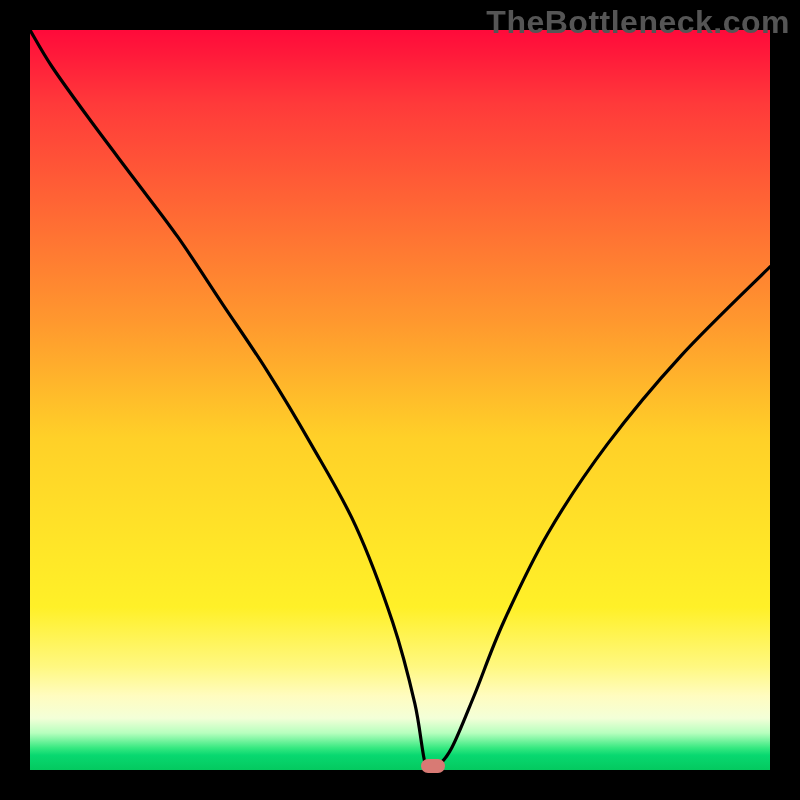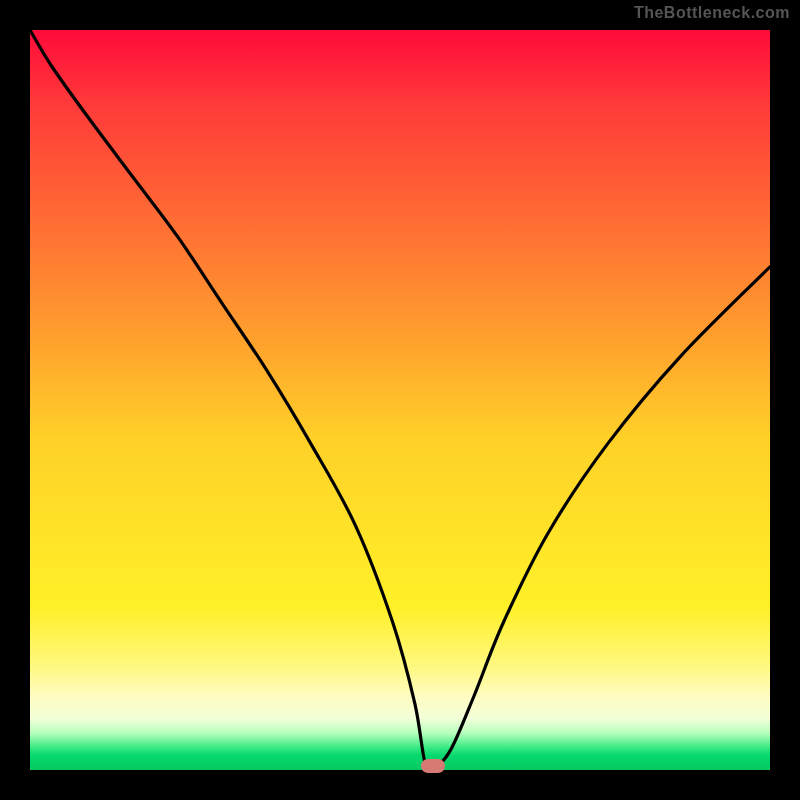--- a/index.html
+++ b/index.html
@@ -8,21 +8,21 @@
     width: 800px;
     height: 800px;
     background: #000;
     position: relative;
   }
   .watermark {
     position: absolute;
     top: 4px;
     right: 10px;
     font-family: Arial, Helvetica, sans-serif;
-    font-size: 16px;
+    font-size: 32px;
     font-weight: bold;
     color: #555;
     letter-spacing: 0.5px;
     z-index: 10;
   }
   .plot-frame {
     position: absolute;
     left: 30px;
     top: 30px;
     width: 740px;

